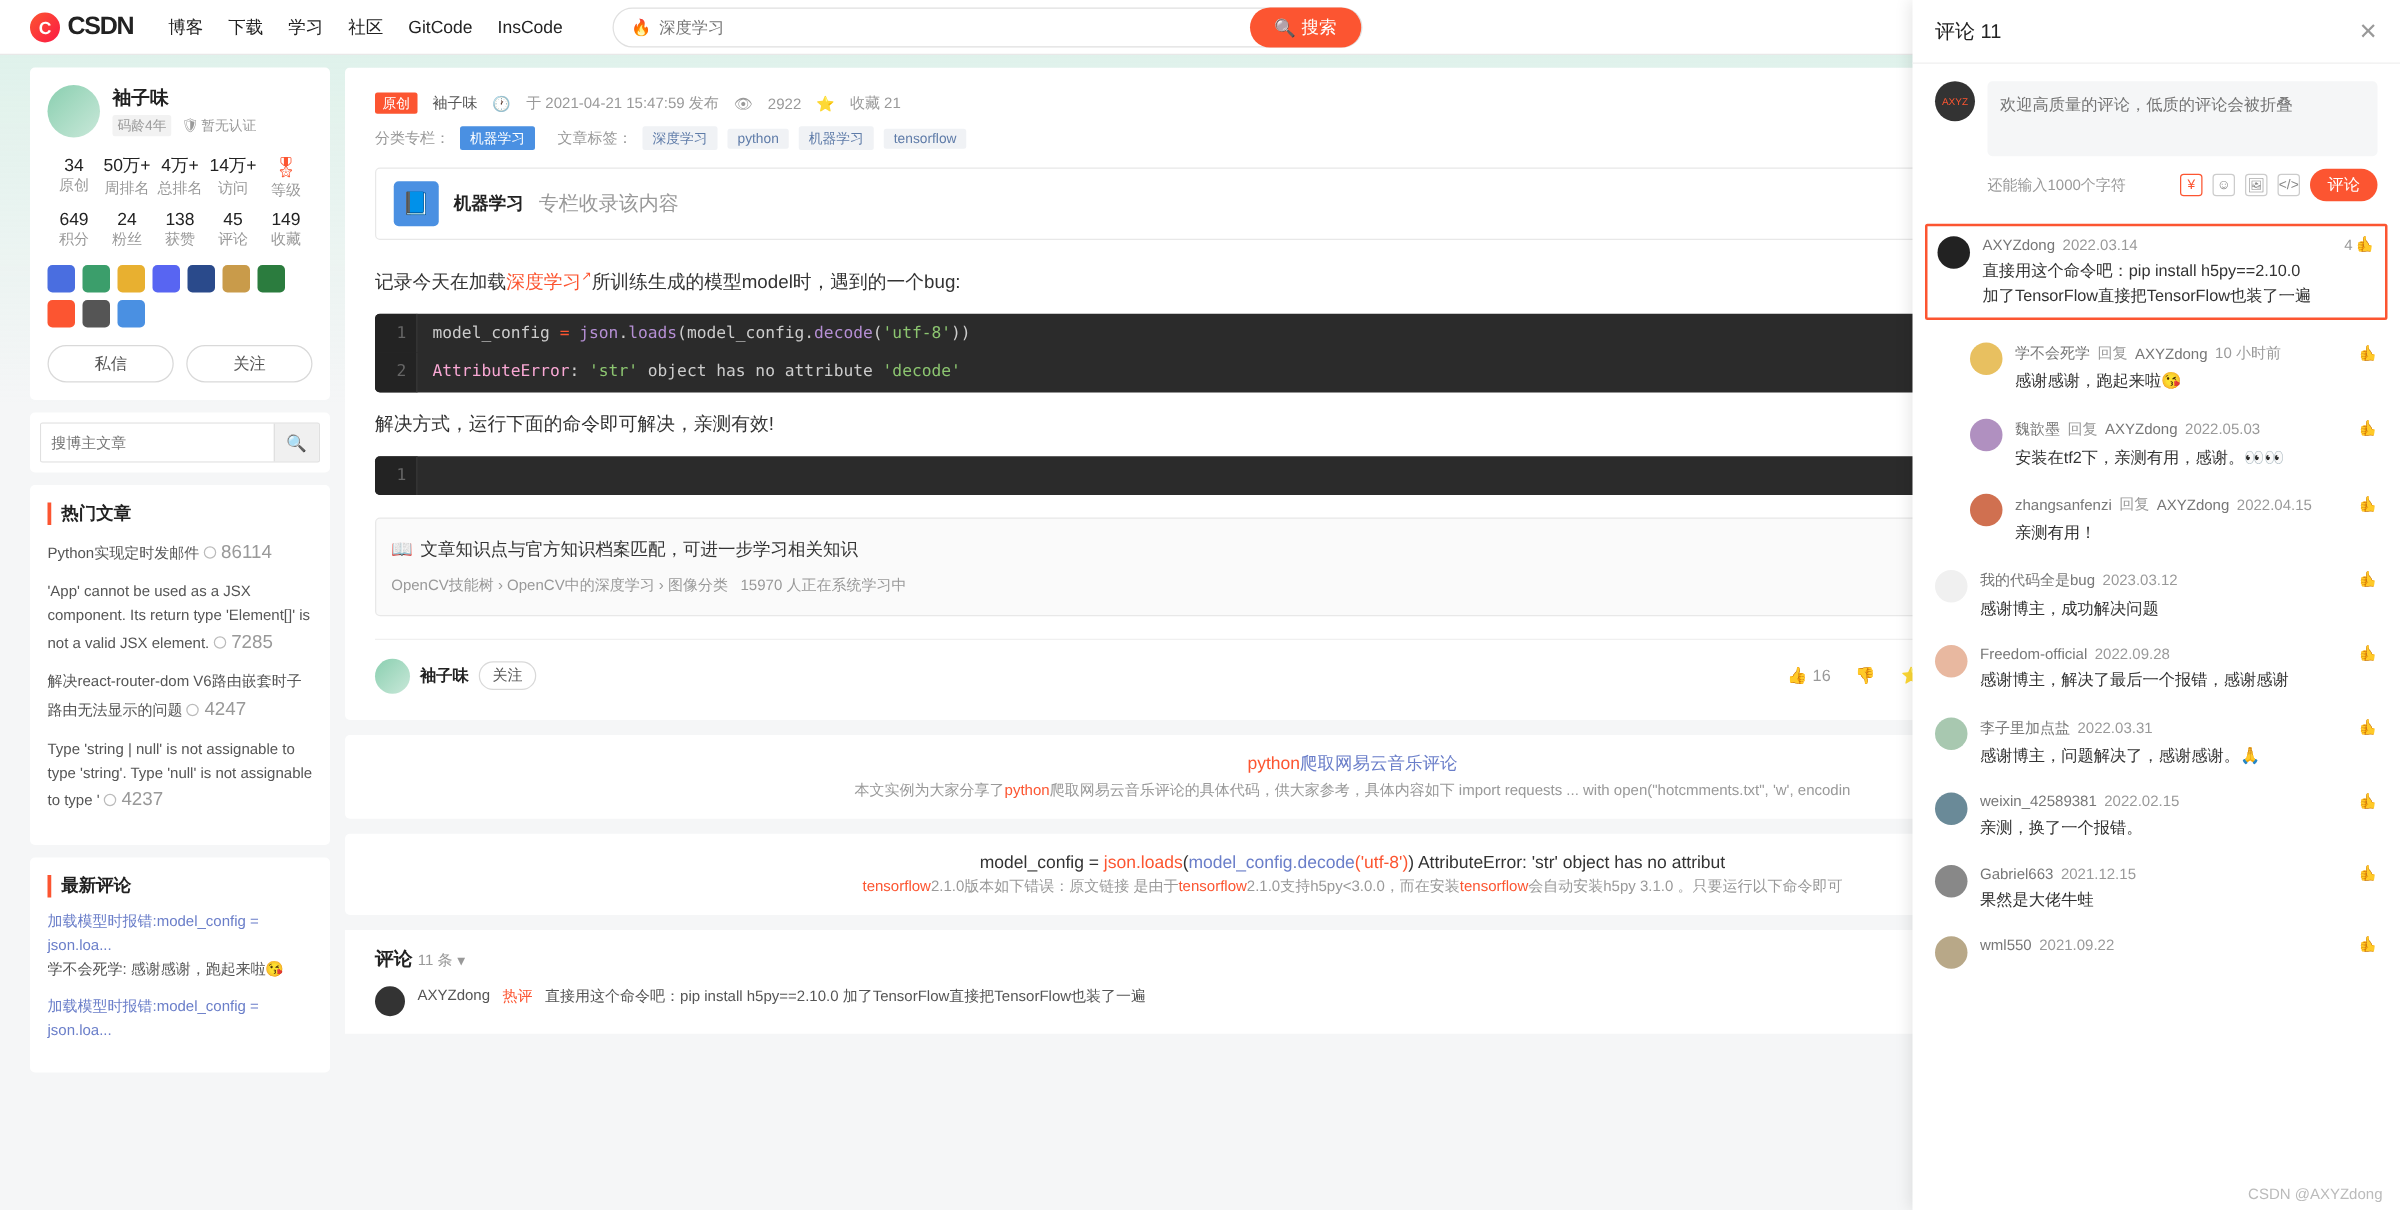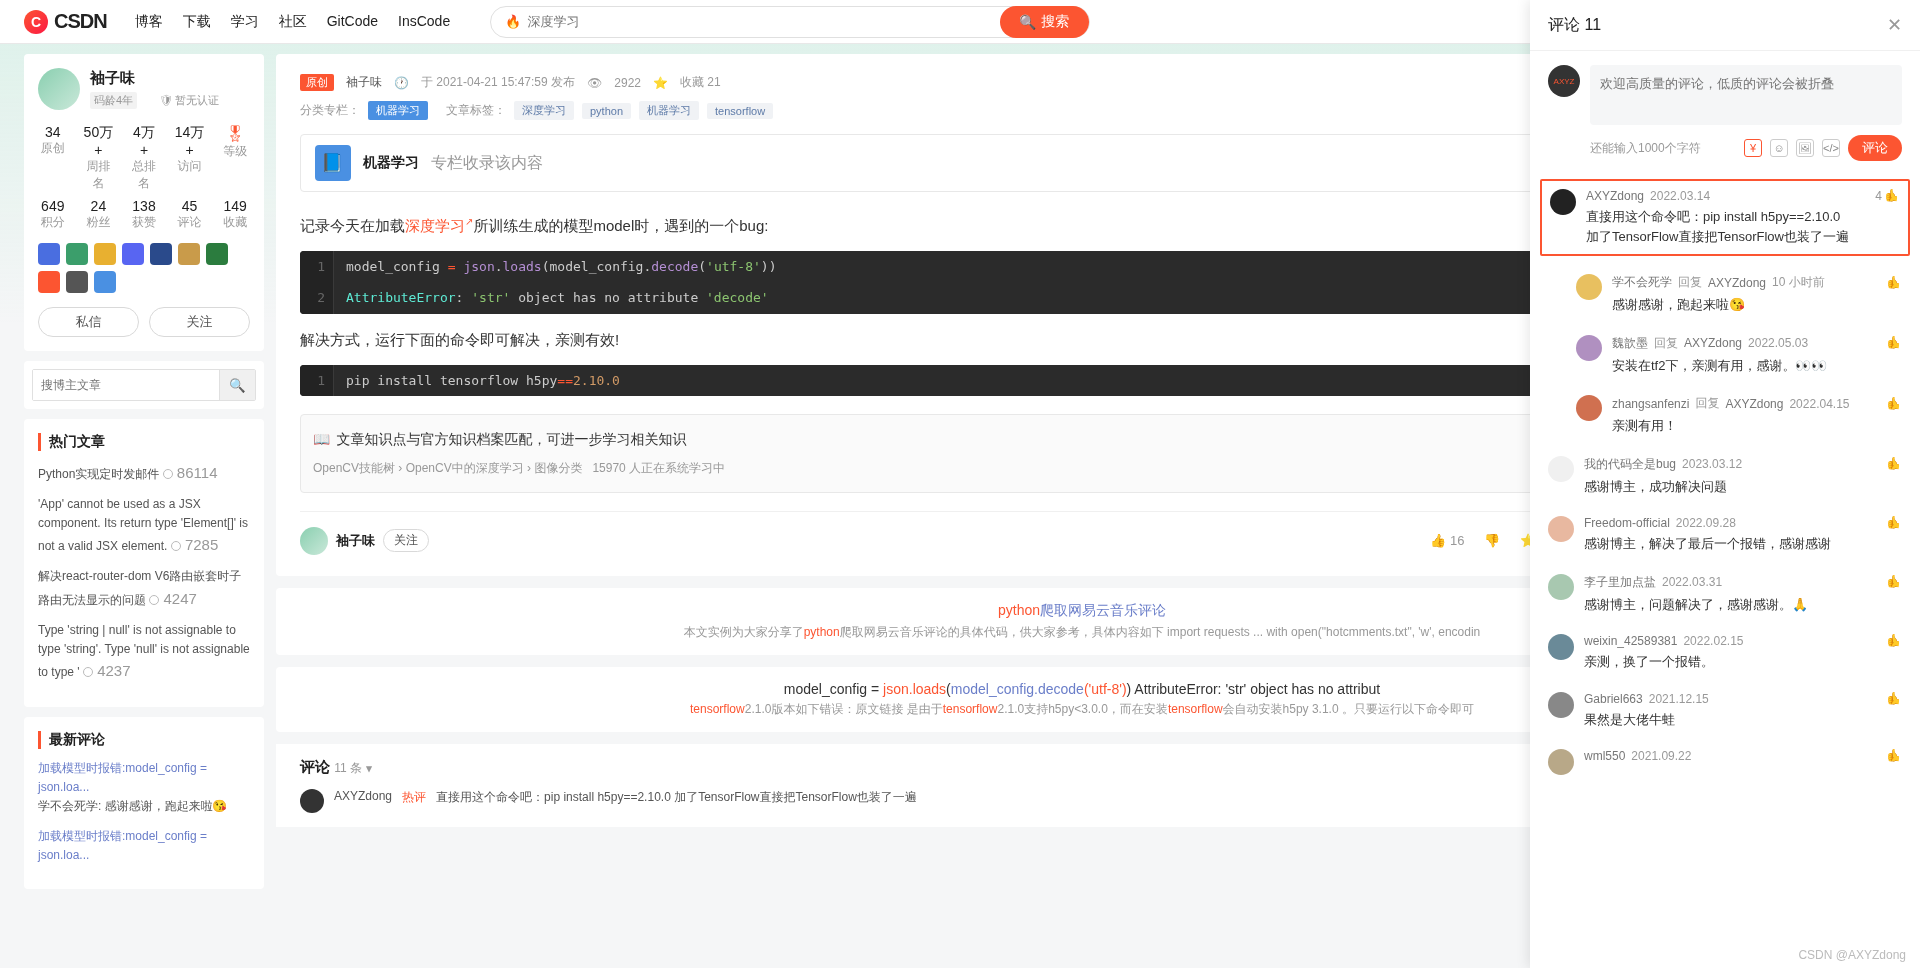--- a/index.html
+++ b/index.html
@@ -19,25 +19,25 @@
     
     .main-wrap { display: flex; padding: 10px 24px; gap: 12px; height: calc(100vh - 44px); overflow: hidden; position: relative; }
     .bg-gradient { position: fixed; top: 44px; left: 0; right: 0; height: 280px; background: linear-gradient(180deg, rgba(160,230,200,0.25), transparent); z-index: -1; }
     
     .sidebar { width: 240px; flex-shrink: 0; display: flex; flex-direction: column; gap: 10px; }
     .card { background: #fff; border-radius: 4px; padding: 14px; }
     
     .author-head { display: flex; gap: 10px; align-items: center; }
     .avatar-sm { width: 42px; height: 42px; border-radius: 50%; background: linear-gradient(135deg,#8acfb0,#c9e8d9); }
     .author-meta .nm { font-weight: 600; color: #222; font-size: 15px; }
-    .author-meta .sub { display: flex; gap: 22px; align-items: center; margin-top: 4px; font-size: 11px; color: #999; }
+    .author-meta .sub { display: flex; gap: 8px; align-items: center; margin-top: 4px; font-size: 11px; color: #999; }
     .badge-sm { background: #f2f2f2; padding: 1px 4px; border-radius: 2px; }
     .cert { display: flex; align-items: center; gap: 2px; }
     
-    .stats-grid { display: grid; grid-template-columns: repeat(5,1fr); gap: 6px 16px; margin-top: 14px; text-align: center; font-size: 12px; }
+    .stats-grid { display: grid; grid-template-columns: repeat(5,1fr); gap: 6px 0; margin-top: 14px; text-align: center; font-size: 12px; }
     .stat-n { color: #222; font-size: 14px; }
     .stat-l { color: #999; font-size: 12px; }
     .stat-ico { color: #fc5531; font-size: 16px; }
     
     .badges-row { display: flex; flex-wrap: wrap; gap: 6px; margin-top: 12px; }
     .badge-ico { width: 22px; height: 22px; border-radius: 4px; display: inline-block; }
     .b1{background:#4a6ee0}.b2{background:#3b9e6b}.b3{background:#e8b030}.b4{background:#5865f2}.b5{background:#2a4a8b}.b6{background:#c99b4a}.b7{background:#2b7c3e}.b8{background:#fc5531}.b9{background:#555}.b10{background:#4a90e2}
     
     .btn-row { display: flex; gap: 10px; margin-top: 14px; }
     .btn-pill { flex: 1; border: 1px solid #d9d9d9; background: #fff; color: #555; border-radius: 16px; height: 30px; font-size: 13px; cursor: pointer; }
@@ -68,21 +68,21 @@
     .col-meta { margin-left: auto; display: flex; gap: 16px; color: #999; font-size: 12px; align-items: center; }
     .col-sub-btn { border: 1px solid #d9d9d9; color: #555; padding: 4px 12px; border-radius: 4px; background: #fff; font-size: 12px; cursor: pointer; }
     
     .art-body { margin-top: 20px; font-size: 15px; color: #333; line-height: 1.8; }
     .art-body .red { color: #fc5531; }
     .art-body .sup { font-size: 10px; color: #fc5531; vertical-align: super; }
     .code-block { background: #2b2b2b; border-radius: 4px; margin: 12px 0; overflow: hidden; font-family: Consolas, monospace; font-size: 13px; }
     .code-line { display: flex; }
     .ln { width: 34px; text-align: right; padding: 4px 8px; color: #666; background: #232323; border-right: 1px solid #3a3a3a; user-select: none; }
     .cd { padding: 4px 12px; color: #ccc; white-space: pre; }
-    .cd .v { color: #ccc; } .cd .op { color: #fc5531; } .cd .fn { color: #b58fd4; } .cd .str { color: #8cc570; } .cd .err { color: #5eead4; } .cd .num { color: #d19a66; }
+    .cd .v { color: #ccc; } .cd .op { color: #fc5531; } .cd .fn { color: #b58fd4; } .cd .str { color: #8cc570; } .cd .err { color: #f9a8d4; } .cd .num { color: #d19a66; }
     
     .kb-box { border: 1px solid #e8e8e8; background: #fafafa; margin-top: 18px; padding: 12px; border-radius: 4px; }
     .kb-title { display: flex; align-items: center; gap: 6px; font-size: 14px; color: #333; }
     .kb-path { color: #999; font-size: 12px; margin-top: 6px; }
     
     .art-foot { display: flex; align-items: center; margin-top: 18px; gap: 14px; font-size: 13px; color: #999; border-top: 1px solid #f0f0f0; padding-top: 14px; }
     .auth-foot { display: flex; align-items: center; gap: 8px; }
     .av-xs { width: 28px; height: 28px; border-radius: 50%; background: linear-gradient(135deg,#8acfb0,#c9e8d9); }
     .follow-sm { border: 1px solid #d9d9d9; padding: 2px 10px; border-radius: 12px; background: #fff; font-size: 12px; cursor: pointer; color: #555; }
     .foot-actions { margin-left: auto; display: flex; gap: 20px; align-items: center; }
@@ -313,21 +313,20 @@
             </div>
           <div class="code-line">
               <span class="ln">2</span>
               <span class="cd"><span class="err">AttributeError</span>: <span class="str">'str'</span> object has no attribute <span class="str">'decode'</span></span>
             </div>
         </div>
         <p>解决方式，运行下面的命令即可解决，亲测有效!</p>
         <div class="code-block">
           <div class="code-line">
               <span class="ln">1</span>
-              <span class="cd">pip install tensorflow h5py<span class="op">==</span><span class="num">2.10.0</span></span>
             </div>
         </div>
 
         <div class="kb-box">
           <div class="kb-title">
               <span>📖</span>
               <span>文章知识点与官方知识档案匹配，可进一步学习相关知识</span>
             </div>
           <div class="kb-path"><span>OpenCV技能树 › OpenCV中的深度学习 › 图像分类</span>&nbsp;&nbsp;&nbsp;<span>15970 人正在系统学习中</span></div>
         </div>

